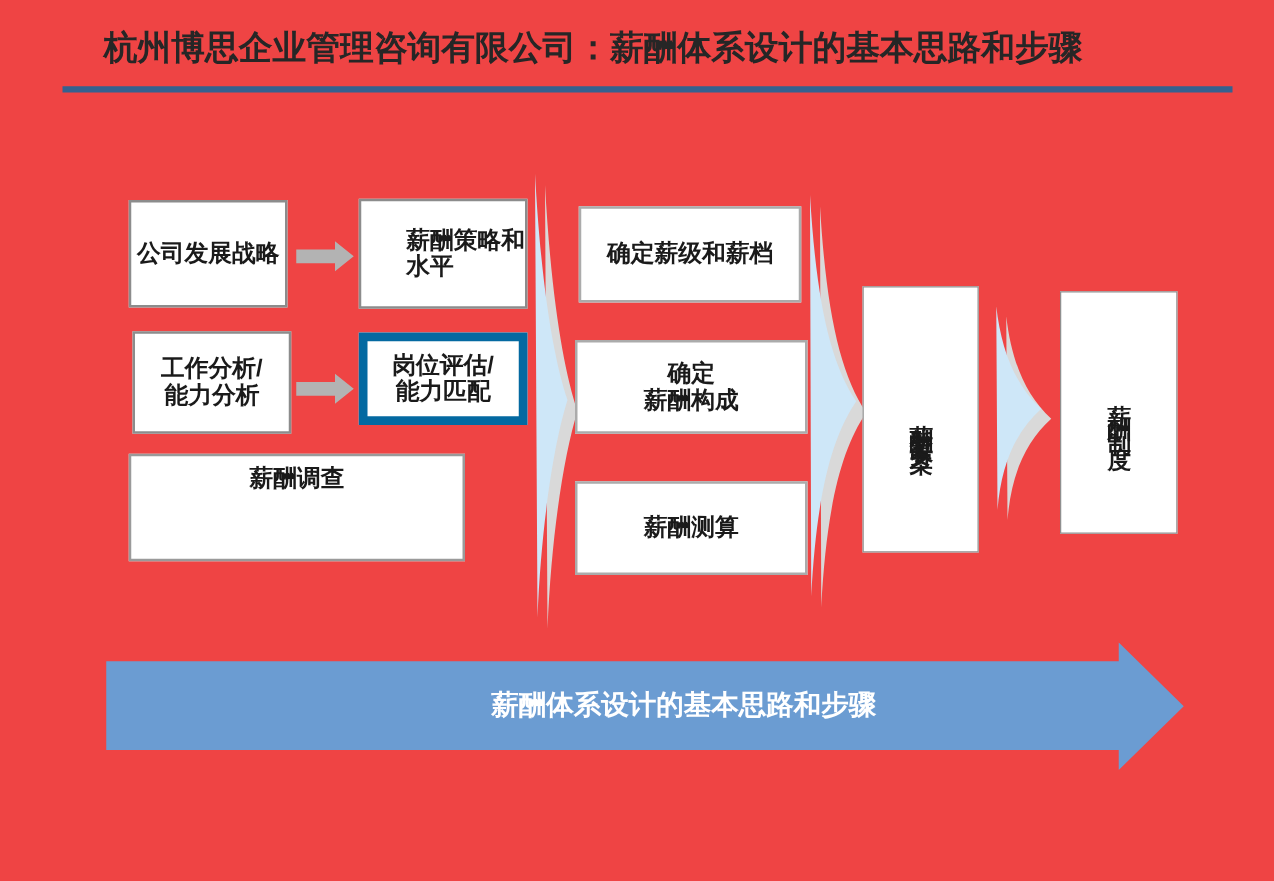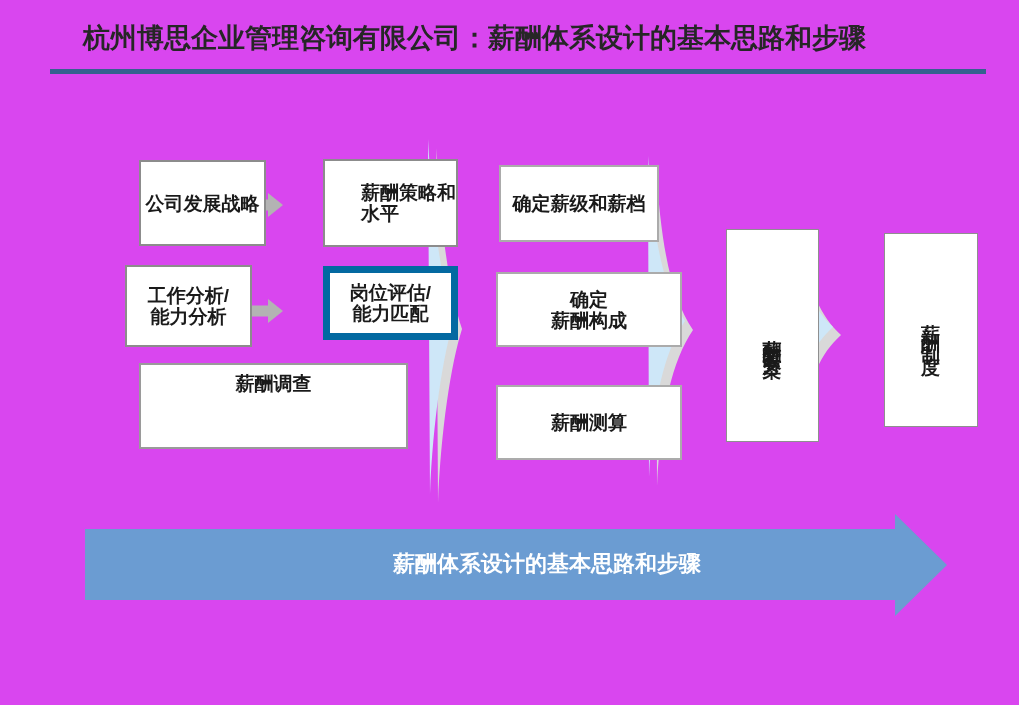--- a/index.html
+++ b/index.html
@@ -1,40 +1,40 @@
 <!DOCTYPE html>
 <html><head>
 <meta charset="utf-8">
 <style>
   html,body{margin:0;padding:0;background:#fff;}
   .slide{
-    position:relative;width:1019px;height:705px;background:#d946ef;overflow:hidden;
+    position:relative;width:1019px;height:705px;background:#ef4444;overflow:hidden;
     font-family:"Liberation Sans","DejaVu Sans",sans-serif;
   }
   .title{
     position:absolute;left:83px;top:20px;font-size:27px;font-weight:bold;
     color:#262626;white-space:nowrap;letter-spacing:0;
   }
   .divider{position:absolute;left:50px;top:69px;width:936px;height:5px;}
   .shape-layer{position:absolute;left:0;top:0;width:1019px;height:705px;pointer-events:none;}
   .box{
     position:absolute;box-sizing:border-box;background:#ffffff;color:#1a1a1a;
     font-weight:bold;font-size:19px;line-height:21px;display:flex;
-    align-items:center;justify-content:center;text-align:center;white-space:pre-line;margin-left:36px;
+    align-items:center;justify-content:center;text-align:center;white-space:pre-line;
   }
   .b1{left:103px;top:160px;width:127px;height:86px;border:2px solid #8c8c8c;}
   .b2{left:287px;top:159px;width:135px;height:88px;border:2px solid #8c8c8c;
       justify-content:flex-end;text-align:left;padding-left:7px;}
-  .b3{left:89px;top:265px;width:127px;height:82px;border:2px solid #8c8c8c;}
+  .b3{left:106px;top:265px;width:127px;height:82px;border:2px solid #8c8c8c;}
   .b4{left:287px;top:266px;width:135px;height:74px;border:7px solid #0369a1;}
   .b5{left:103px;top:363px;width:269px;height:86px;border:2px solid #9a9a9a;
       align-items:flex-start;padding-top:8px;}
   .b6{left:103px;top:440px;width:269px;height:70px;border:2px solid #9a9a9a;
       align-items:flex-start;padding-top:11px;}
-  .bA{left:463px;top:165px;width:160px;height:77px;border:2px solid #ababab;}
+  .bA{left:463px;top:165px;width:178px;height:77px;border:2px solid #ababab;}
   .bB{left:460px;top:272px;width:186px;height:75px;border:2px solid #ababab;}
   .bC{left:460px;top:385px;width:186px;height:75px;border:2px solid #ababab;}
   .bD{left:690px;top:229px;width:93px;height:213px;border:1px solid #8f8f8f;}
   .bE{left:848px;top:233px;width:94px;height:194px;border:1px solid #8f8f8f;}
   .vtext{writing-mode:vertical-rl;text-orientation:upright;letter-spacing:4px;}
   .vtext-wide{writing-mode:vertical-rl;text-orientation:upright;letter-spacing:11px;}
   .bottom-arrow-label{
     position:absolute;left:85px;top:550px;width:924px;text-align:center;
     font-size:22px;line-height:28px;font-weight:bold;color:#ffffff;white-space:nowrap;
   }

